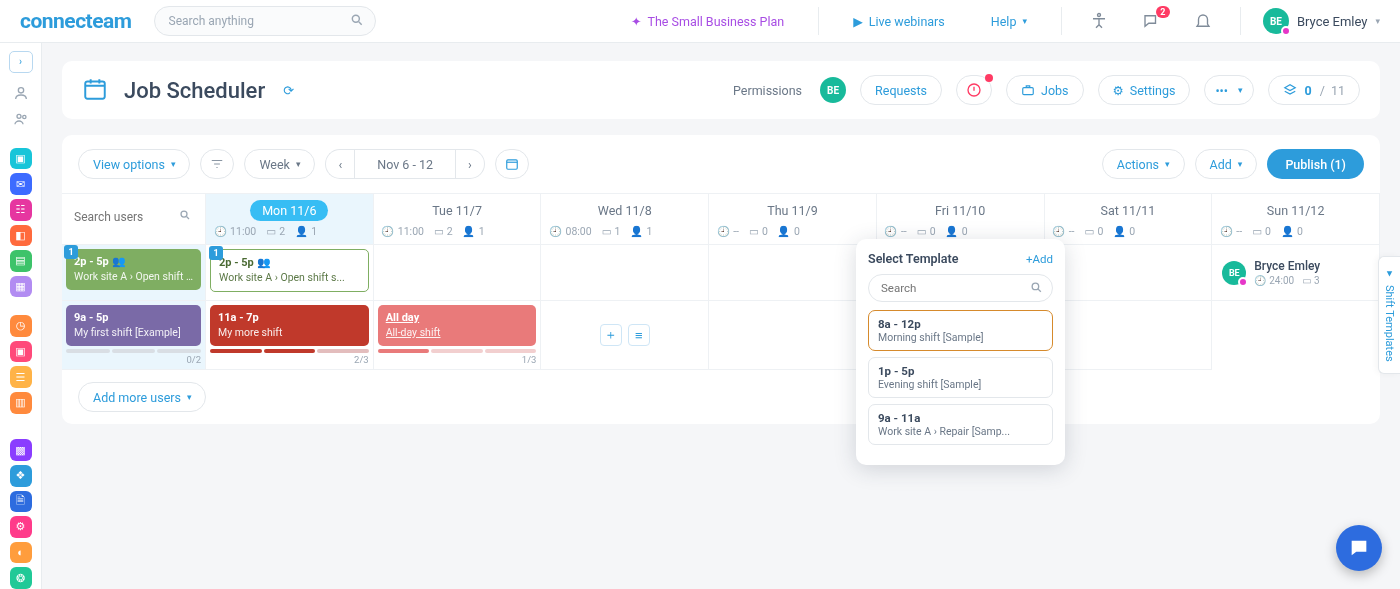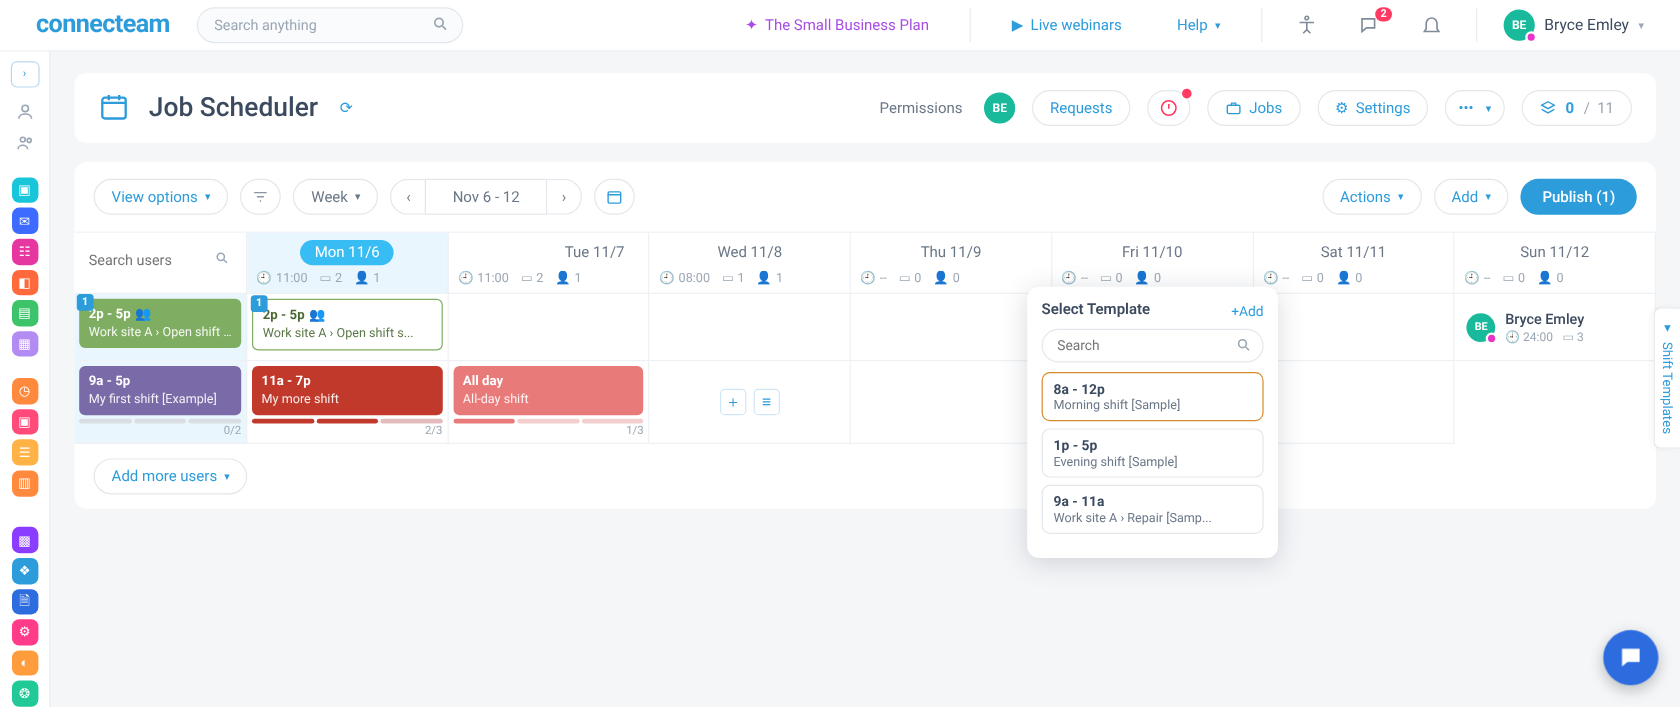--- a/index.html
+++ b/index.html
@@ -1,18 +1,18 @@
 <!DOCTYPE html>
 <html><head>
 <meta charset="utf-8">
 <style>
   * { box-sizing: border-box; margin: 0; padding: 0; font-family: -apple-system, BlinkMacSystemFont, "Segoe UI", Roboto, Helvetica, Arial, sans-serif; }
   body { background: #f5f6f8; color: #3b4a5e; font-size: 13px; overflow: hidden; width: 1400px; height: 589px; }
   
-  .topbar { height: 43px; background: #fff; display: flex; align-items: center; padding: 0 30px; gap: 22px; border-bottom: 1px solid #e8ecef; }
+  .topbar { height: 43px; background: #fff; display: flex; align-items: center; padding: 0 20px; gap: 22px; border-bottom: 1px solid #e8ecef; }
   .logo { font-size: 21px; font-weight: 700; color: #2d9cdb; letter-spacing: -0.5px; }
   .search-wrap { position: relative; }
   .search-wrap input { width: 222px; height: 30px; border-radius: 22px; border: 1px solid #e3e7eb; background: #fafbfc; padding: 0 34px 0 14px; font-size: 12px; color: #6a7787; }
   .search-wrap input::placeholder { color: #9aa6b3; }
   .search-wrap .mag { position: absolute; right: 12px; top: 7px; color: #9aa6b3; }
   .top-spacer { flex: 1; }
   .top-link { font-size: 12.5px; color: #2d9cdb; display: flex; align-items: center; gap: 6px; cursor: pointer; padding: 0 12px; height: 43px; }
   .top-link.plan { color: #a84de4; }
   .top-link .caret { font-size: 9px; color: #2d9cdb; }
   .top-divider { width: 1px; height: 28px; background: #e8ecef; }
@@ -73,21 +73,21 @@
   .cell { border-right:1px solid #eef1f4; border-bottom:1px solid #eef1f4; padding:4px; position:relative; min-height:56px; }
   .cell.today-bg { background:#eaf6fd; }
   .shift { position:relative; border-radius:5px; padding:6px 8px 6px 8px; color:#fff; font-size:11px; line-height:1.35; }
   .shift .hdr { font-weight:700; display:flex; align-items:center; gap:4px; }
   .shift .sub { font-size:10.5px; opacity:.9; white-space:nowrap; overflow:hidden; text-overflow:ellipsis; }
   .shift .corner { position:absolute; top:-4px; left:-2px; background:#2d9cdb; color:#fff; font-size:9px; font-weight:700; width:14px; height:14px; border-radius:3px; display:flex; align-items:center; justify-content:center; }
   .shift.green  { background:#7fae62; }
   .shift.green2 { background:#fff; border:1px solid #7fae62; color:#4a6a33; }
   .shift.purple { background:#7a6aa7; }
   .shift.red    { background:#c0392b; }
-  .shift.rose   { background:#e97a7a; }
+  .shift.rose   { background:#e97a7a;text-decoration:underline; }
   .bar-row { display:flex; height:4px; margin-top:3px; gap:2px; }
   .bar-row .bar { flex:1; border-radius:2px; background:#d9dee4; }
   .bar-row.purple .bar { background:#d9dee4;} 
   .bar-row.red .bar1 { background:#c0392b; } .bar-row.red .bar2 {background:#c0392b;} .bar-row.red .bar3{background:#e3bdbd;}
   .bar-row.rose .bar1 { background:#e97a7a;} .bar-row.rose .bar2,.bar-row.rose .bar3{background:#f2cfcf;}
   .ratio { font-size:9.5px; color:#9aa6b3; text-align:right; margin-top:1px; }
   .plus-menu { display:flex; gap:6px; align-items:center; justify-content:center; height:100%; }
   .plus-menu .sq { width:22px; height:22px; border:1px solid #cfe6f6; border-radius:4px; display:flex; align-items:center; justify-content:center; color:#2d9cdb; font-size:13px; cursor:pointer; }
   .user-label { display:flex; align-items:center; gap:8px; }
   .user-label .avatar { width:24px; height:24px; font-size:9px; }
@@ -310,21 +310,21 @@
         </div>
       </div>
       <div class="head-cell today-bg" style="text-align:center;">
         <span class="day-pill today">Mon 11/6</span>
         <div class="day-stats">
             <span>🕘 <span>11:00</span></span>
             <span>▭ <span>2</span></span>
             <span>👤 <span>1</span></span>
           </div>
       </div>
-      <div class="head-cell" style="text-align:right;">
+      <div class="head-cell" style="text-align:center;">
         <span class="day-pill norm">Tue 11/7</span>
         <div class="day-stats">
             <span>🕘 <span>11:00</span></span>
             <span>▭ <span>2</span></span>
             <span>👤 <span>1</span></span>
           </div>
       </div>
       <div class="head-cell" style="text-align:center;">
         <span class="day-pill norm">Wed 11/8</span>
         <div class="day-stats">

